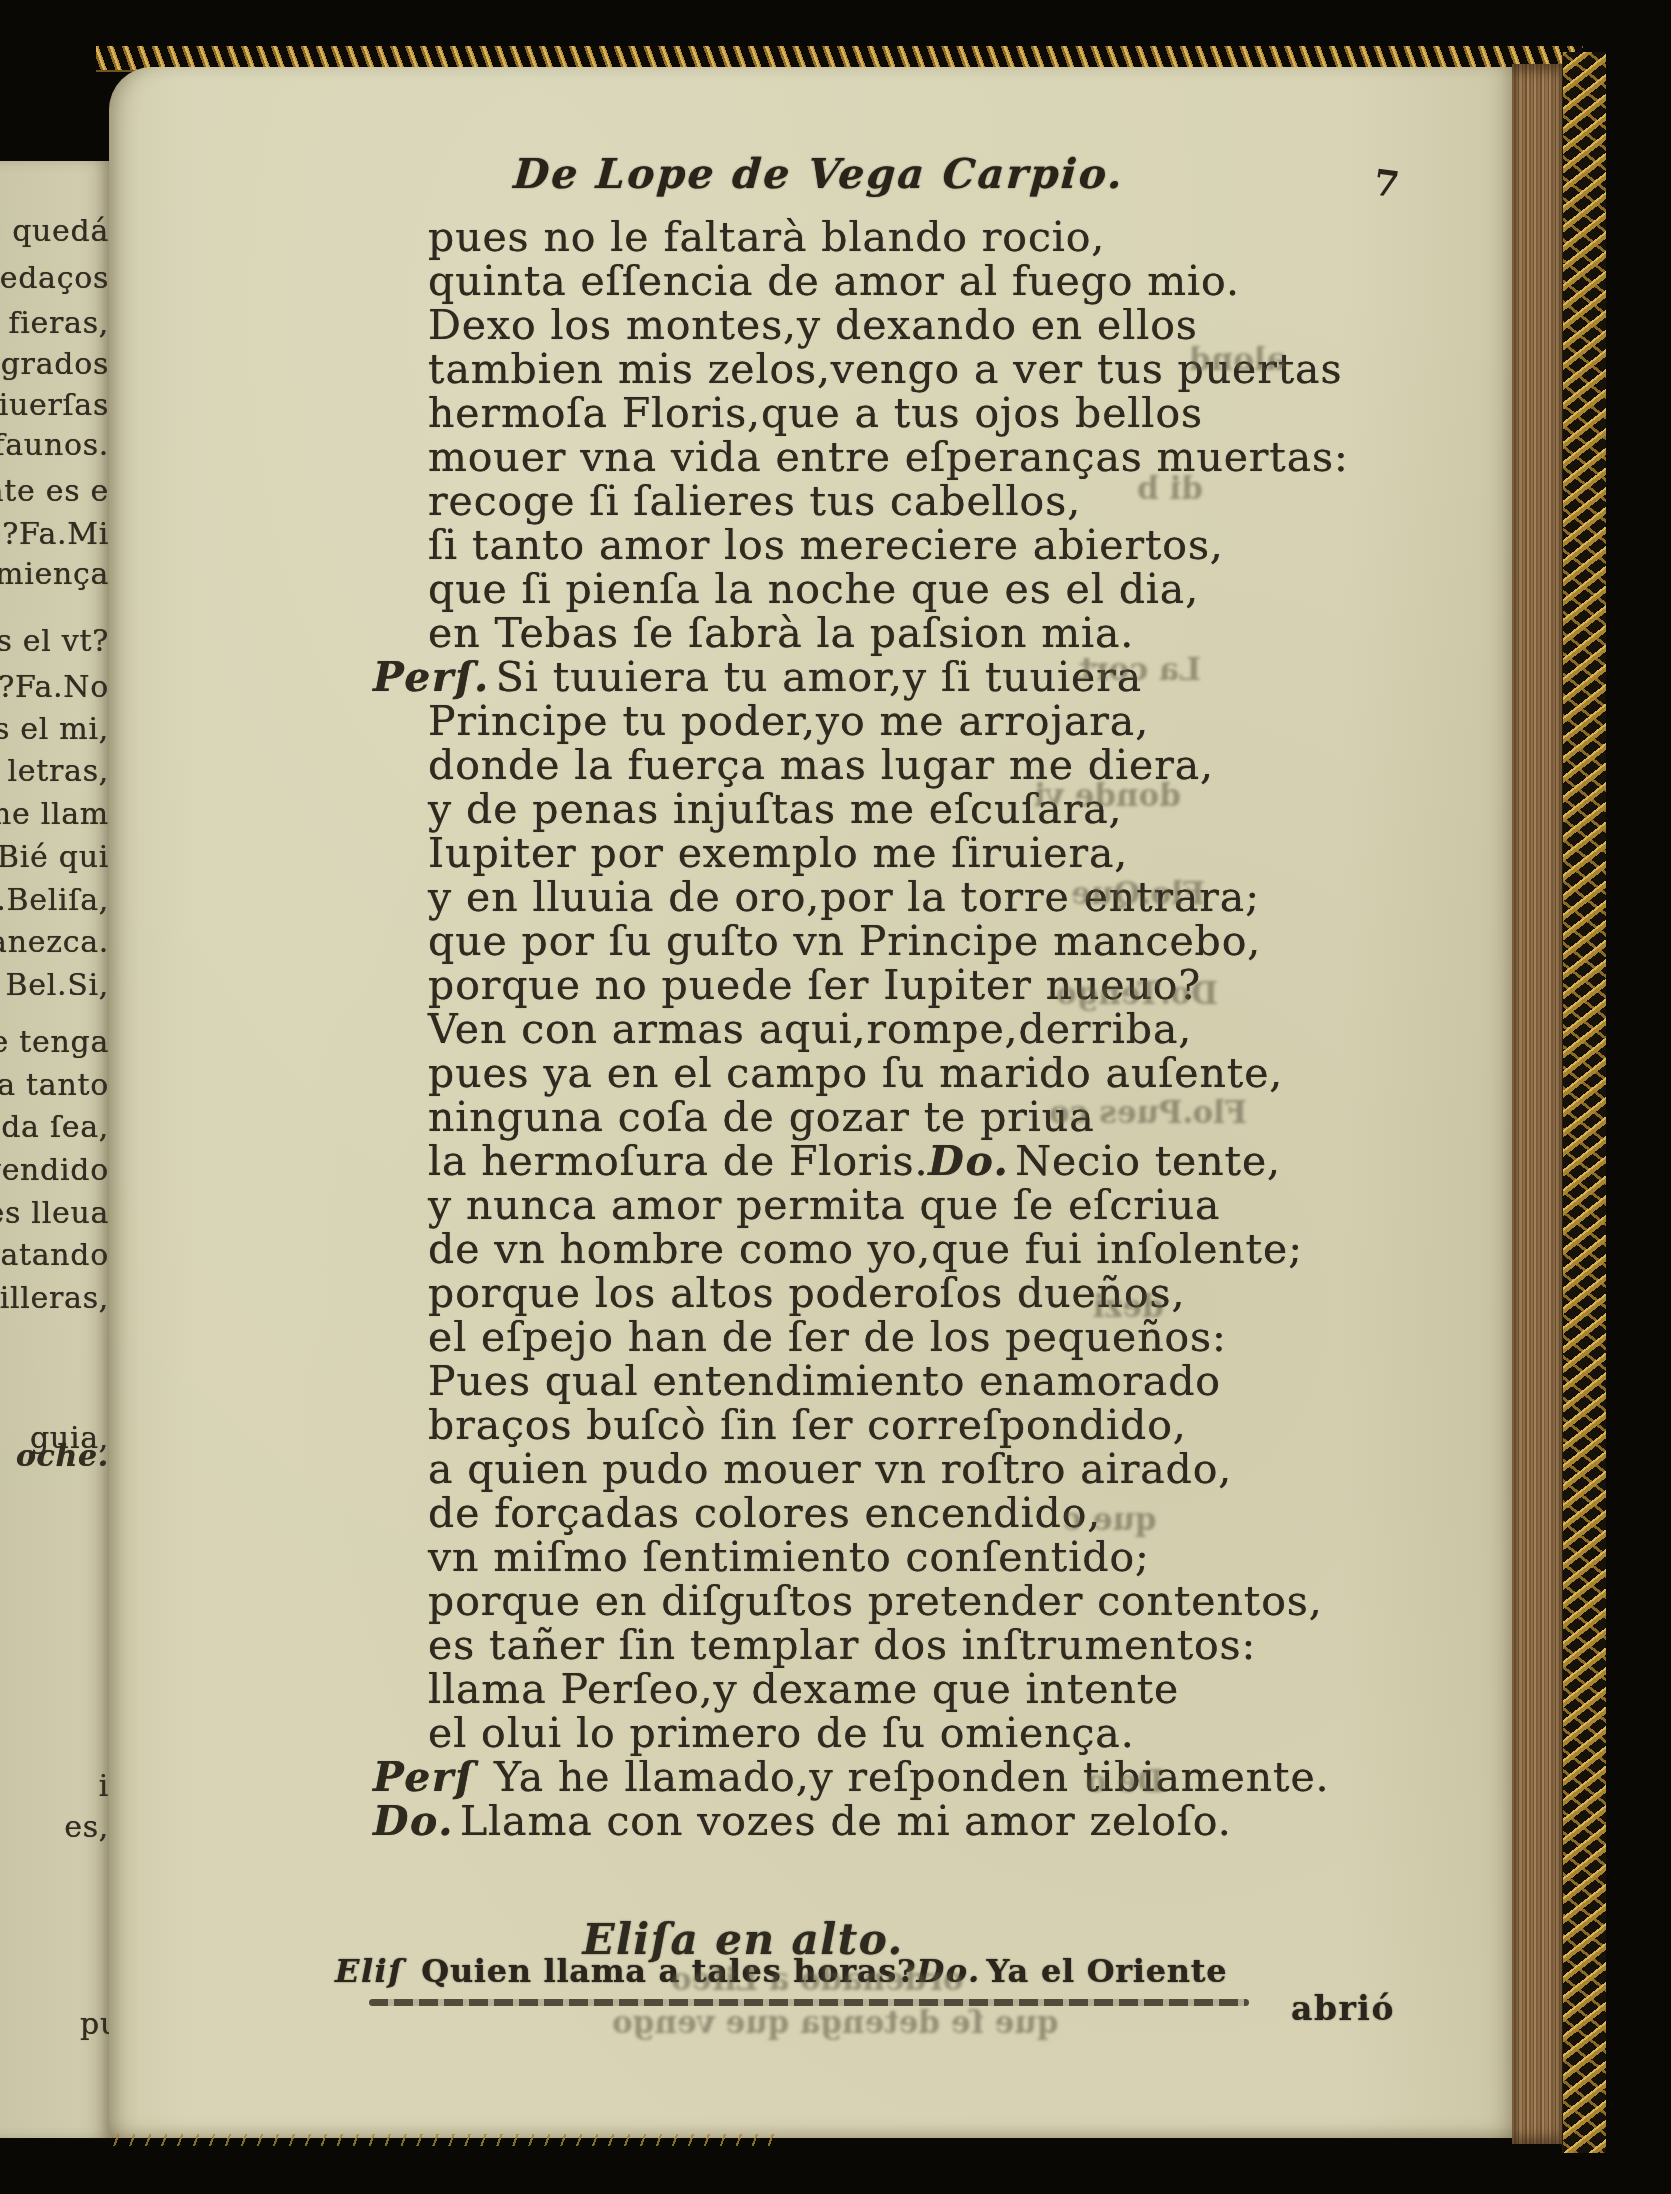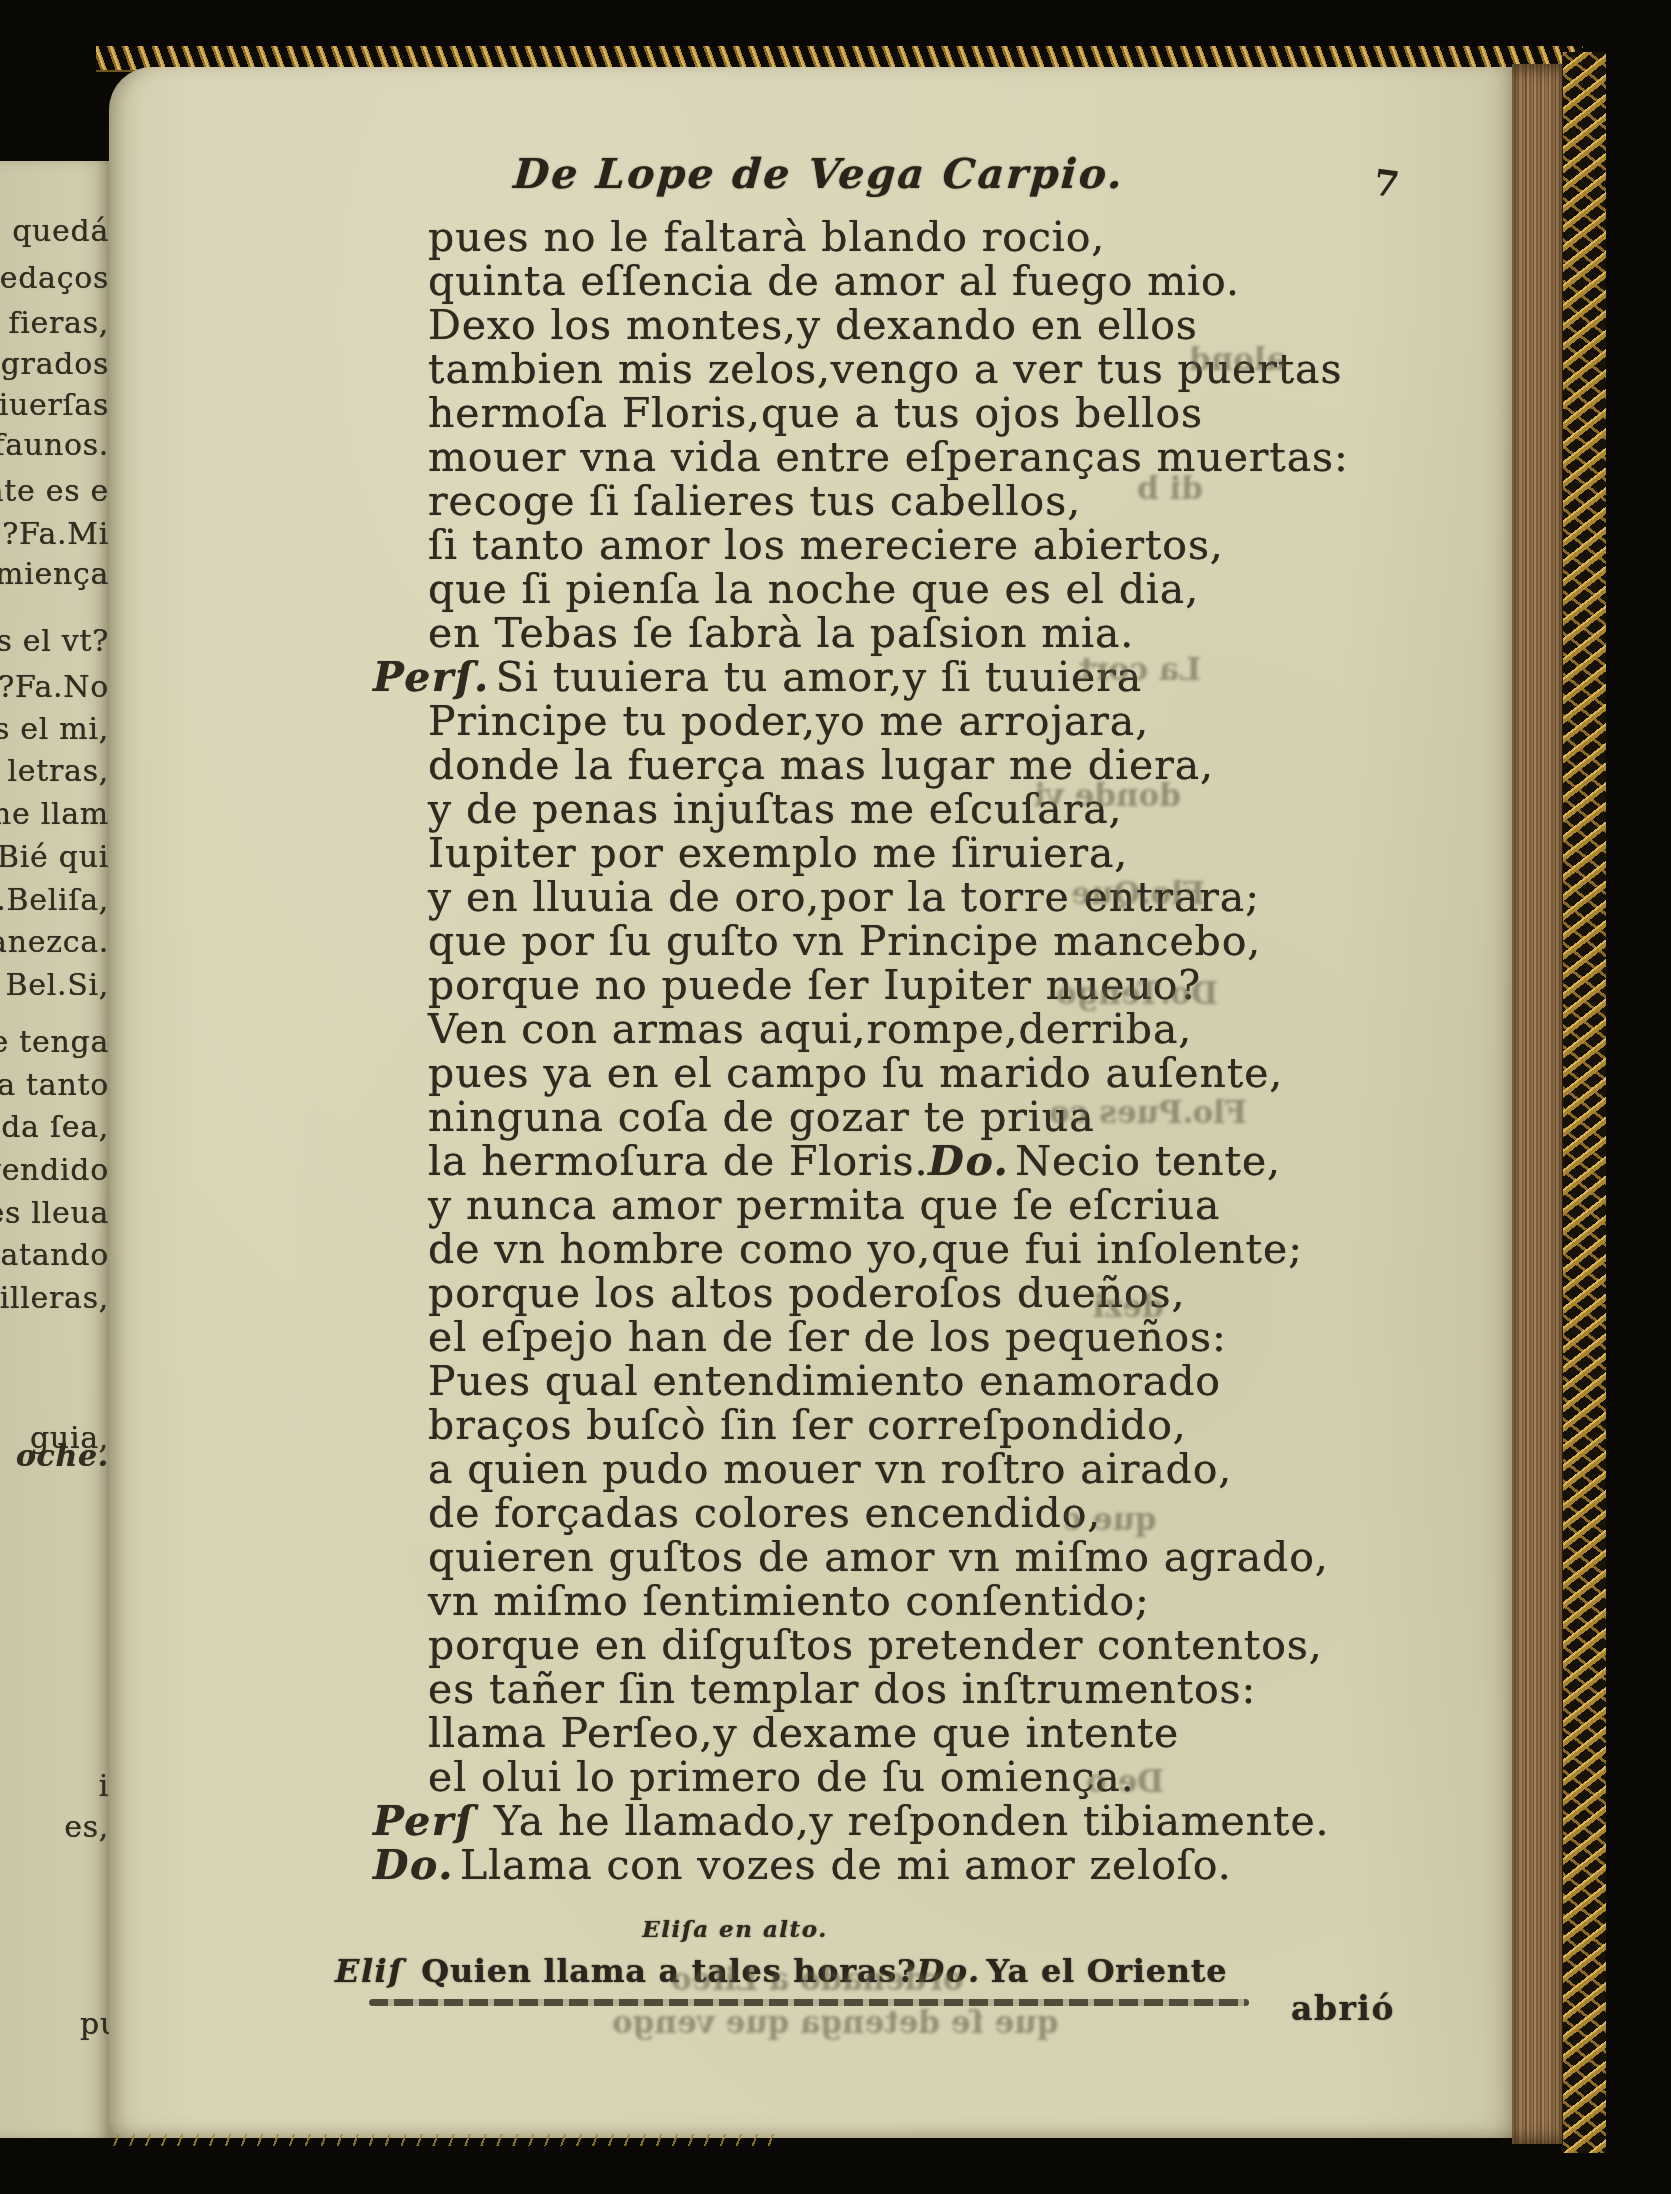--- a/index.html
+++ b/index.html
@@ -65,22 +65,22 @@
     position:absolute;left:264px;top:148px;width:991px;
     color:#2f2a20;
   }
   .vline{
     height:44px;font-size:41px;line-height:44px;white-space:nowrap;
     letter-spacing:0.9px;text-shadow:0 0 0.7px rgba(44,36,22,.85);
   }
   .vline.ind{padding-left:55px;}
   .speaker{font-style:italic;font-weight:bold;letter-spacing:1.5px;padding-right:6px;}
   .stage-direction{
-    position:absolute;left:256px;top:1848px;width:740px;text-align:center;
-    font-size:23px;font-style:italic;font-weight:bold;letter-spacing:1.5px;
+    position:absolute;left:264px;top:1848px;width:740px;text-align:center;
+    font-size:42px;font-style:italic;font-weight:bold;letter-spacing:1.5px;
     color:#2f2a20;text-shadow:0 0 1.5px rgba(44,36,22,.8);
   }
   .elisa-line{
     position:absolute;left:226px;top:1885px;font-size:32px;white-space:nowrap;
     color:#2b261d;letter-spacing:0.7px;font-weight:bold;
     text-shadow:0 0 1.5px rgba(40,32,20,.85);
   }
   .ink-rule{
     position:absolute;left:260px;top:1932px;width:880px;height:6.7px;
     background:repeating-linear-gradient(90deg,#3a3326 0 19px,rgba(58,51,38,.25) 19px 25px);
@@ -180,21 +180,20 @@
       <div class="vline ind"><span class="plain">ninguna coſa de gozar te priua</span></div>
       <div class="vline ind"><span class="plain">la hermoſura de Floris.</span><span class="speaker">Do.</span><span class="plain">Necio tente,</span></div>
       <div class="vline ind"><span class="plain">y nunca amor permita que ſe eſcriua</span></div>
       <div class="vline ind"><span class="plain">de vn hombre como yo,que fui inſolente;</span></div>
       <div class="vline ind"><span class="plain">porque los altos poderoſos dueños,</span></div>
       <div class="vline ind"><span class="plain">el eſpejo han de ſer de los pequeños:</span></div>
       <div class="vline ind"><span class="plain">Pues qual entendimiento enamorado</span></div>
       <div class="vline ind"><span class="plain">braços buſcò ſin ſer correſpondido,</span></div>
       <div class="vline ind"><span class="plain">a quien pudo mouer vn roſtro airado,</span></div>
       <div class="vline ind"><span class="plain">de forçadas colores encendido,</span></div>
-      <div class="vline ind"><span class="plain">quieren guſtos de amor vn miſmo agrado,</span></div>
       <div class="vline ind"><span class="plain">vn miſmo ſentimiento conſentido;</span></div>
       <div class="vline ind"><span class="plain">porque en diſguſtos pretender contentos,</span></div>
       <div class="vline ind"><span class="plain">es tañer ſin templar dos inſtrumentos:</span></div>
       <div class="vline ind"><span class="plain">llama Perſeo,y dexame que intente</span></div>
       <div class="vline ind"><span class="plain">el olui lo primero de ſu omiença.</span></div>
       <div class="vline"><span class="speaker">Perſ</span><span class="plain"> Ya he llamado,y reſponden tibiamente.</span></div>
       <div class="vline"><span class="speaker">Do.</span><span class="plain">Llama con vozes de mi amor zeloſo.</span></div>
     </div>
 
   <div class="stage-direction">Eliſa en alto.</div>

